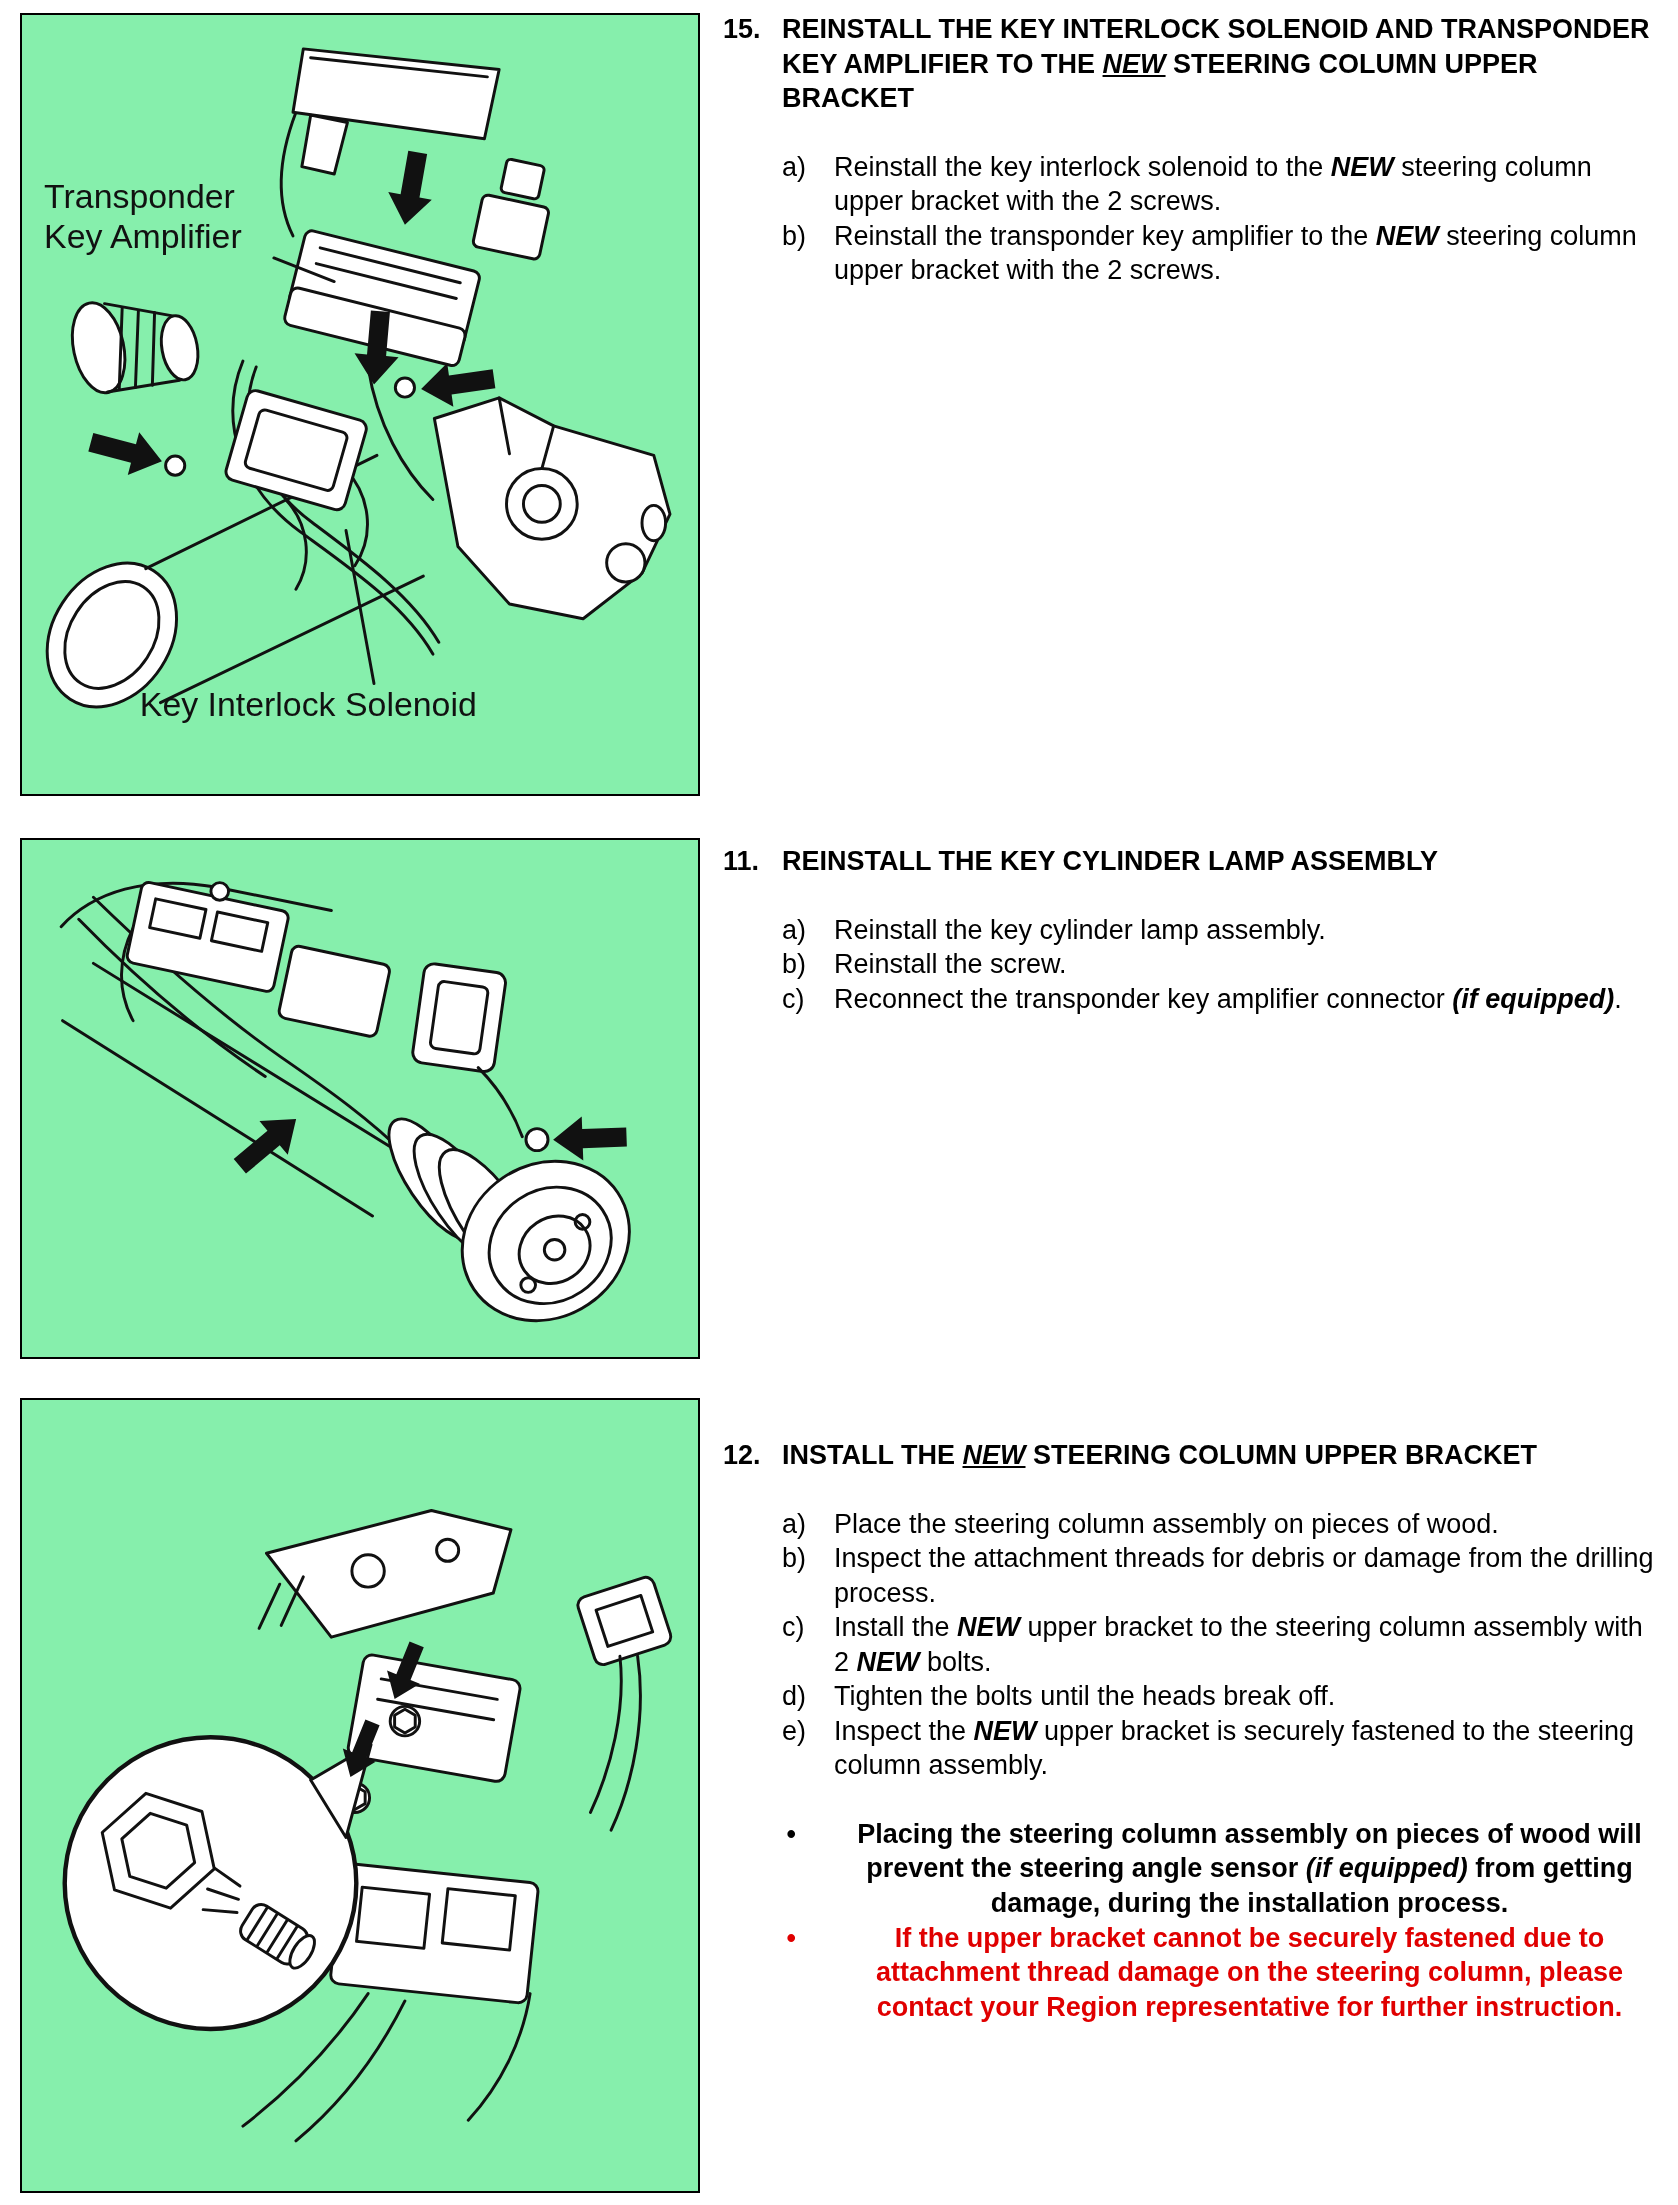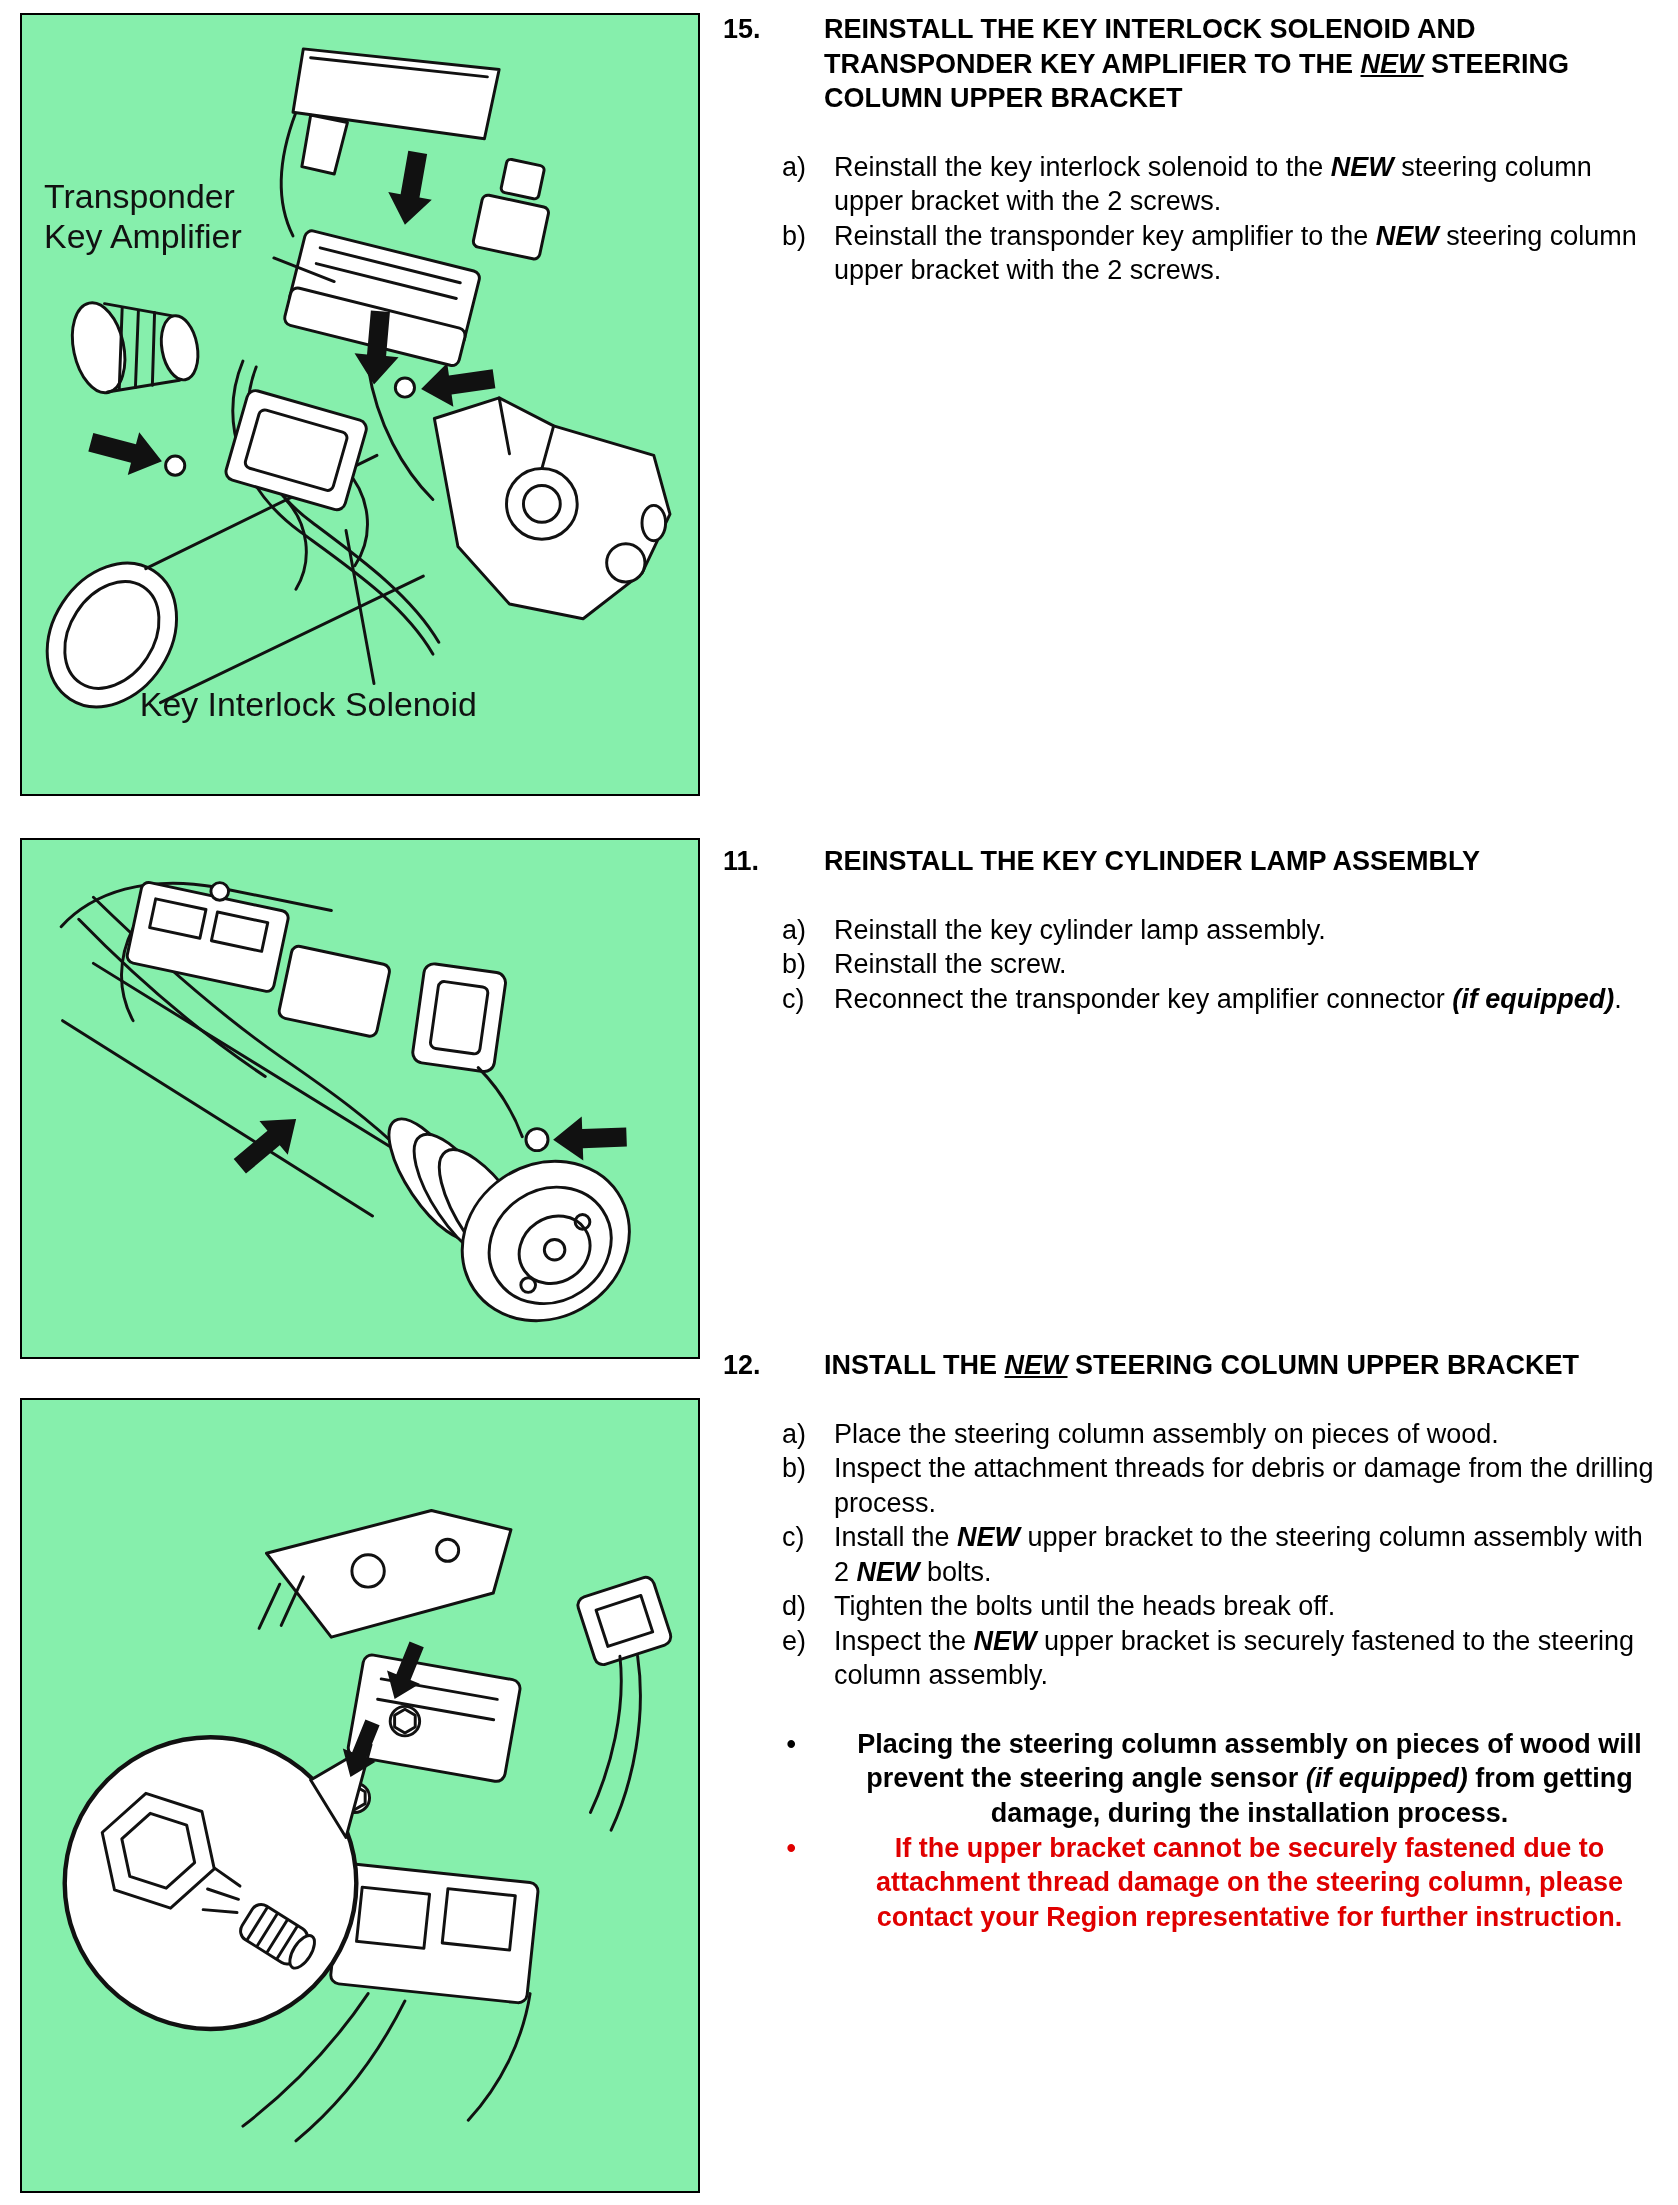--- a/index.html
+++ b/index.html
@@ -14,23 +14,23 @@
     position:absolute; left:20px; border:2.2px solid #000; background:#86efac; overflow:hidden;
   }
   #fig1 { top:13.3px;   width:680px; height:783px; }
   #fig2 { top:838px; width:680px; height:521px;  }
   #fig3 { top:1398px; width:680px; height:795px; }
   .figure-box svg { display:block; width:100%; height:100%; }
 
   .text-col { position:absolute; left:723px; width:942px; font-size:27px; line-height:1.28; }
   #txt1 { top:12px; }
   #txt2 { top:844px; }
-  #txt3 { top:1348px; }
-
-  .heading { display:flex; font-weight:700;gap:42px; }
+  #txt3 { top:1438px; }
+
+  .heading { display:flex; font-weight:700; }
   .heading .num { flex:0 0 59px; }
   .heading .htxt { flex:1; }
 
   .steps { margin-left:59px; margin-top:34px; }
   .step { display:flex; }
   .step .lbl { flex:0 0 52px; }
   .step .txt { flex:1; }
 
   .new, .em { font-weight:700; font-style:italic; }
   .u { text-decoration:underline; }

